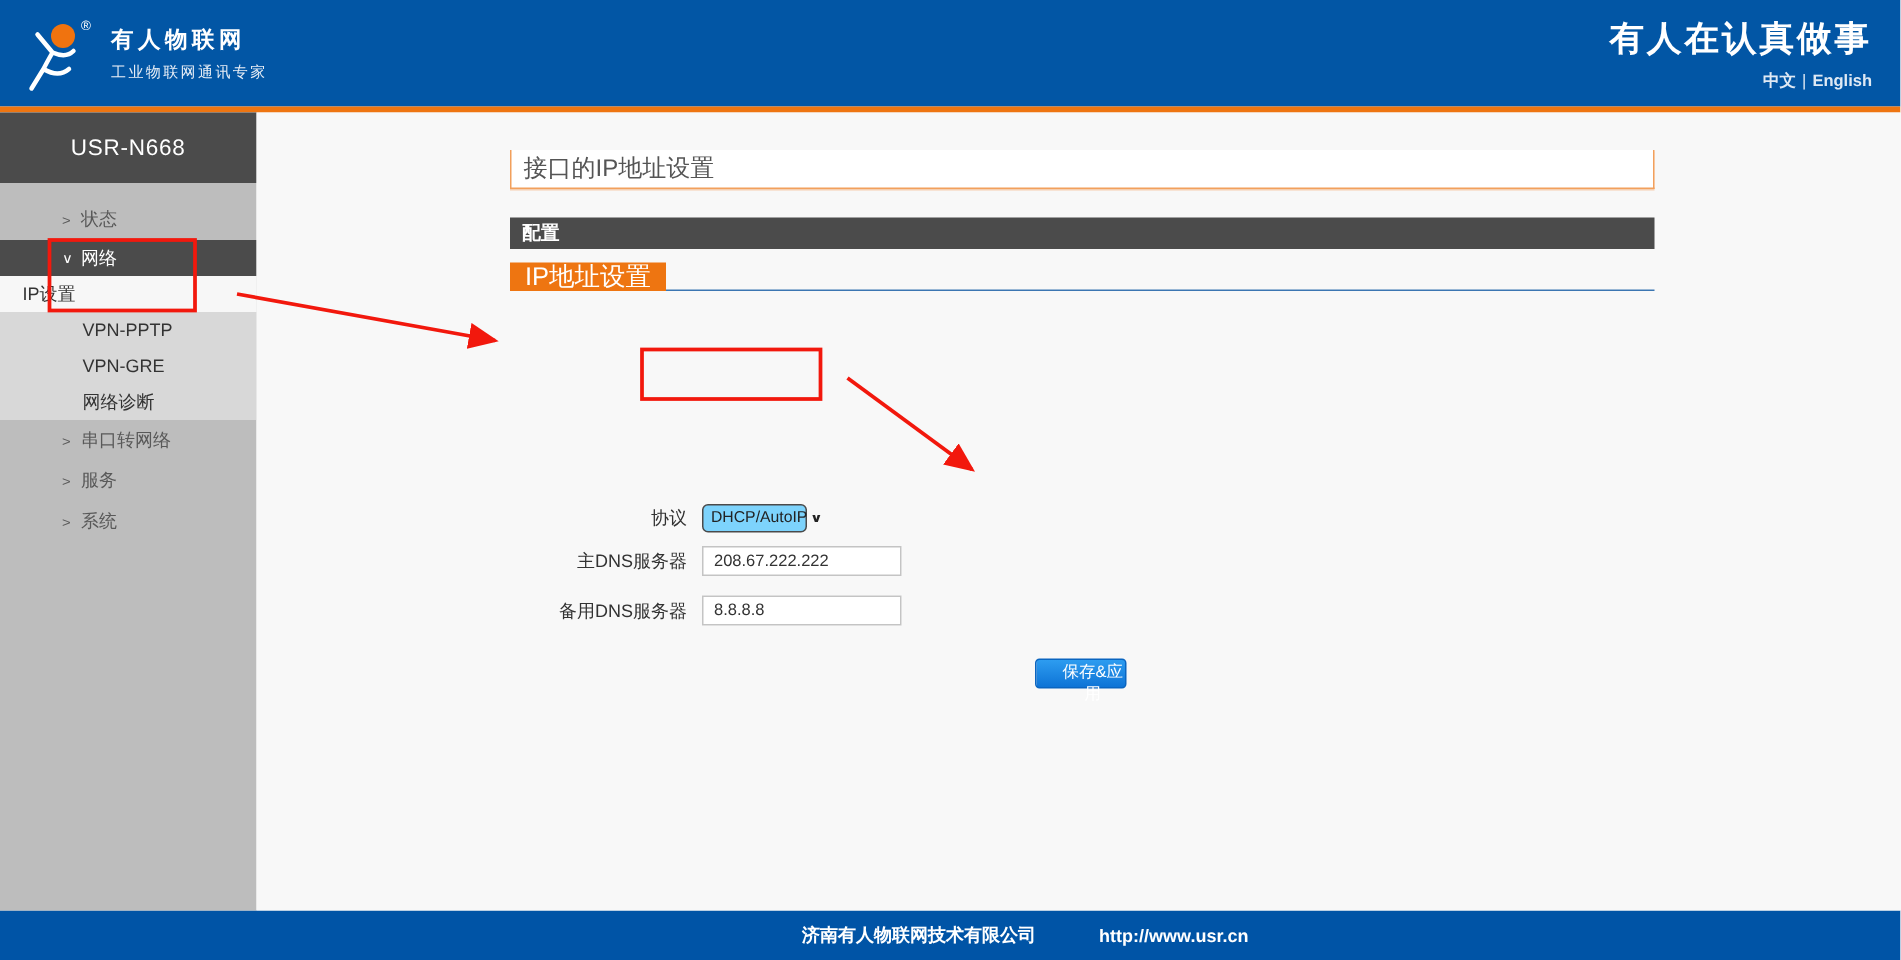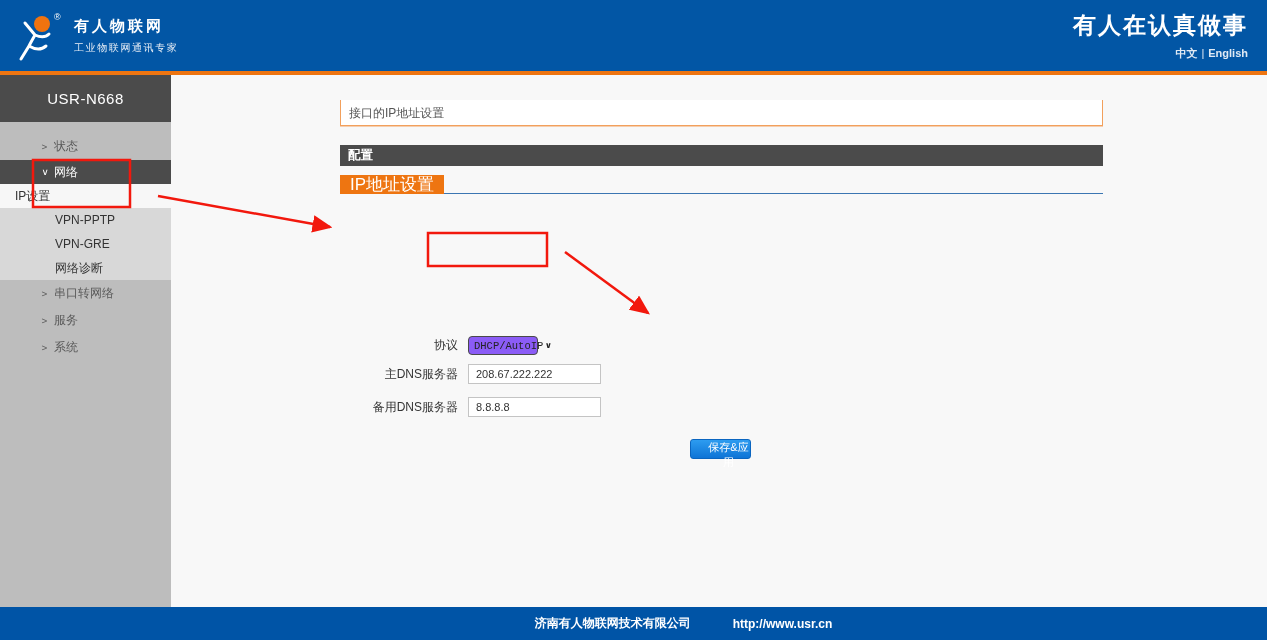--- a/index.html
+++ b/index.html
@@ -33,32 +33,32 @@
   .nav-item.lvl2 { padding-left:55px; height:24px; background:#d8d8d8; color:#333; }
   .nav-item.expanded { background:#4b4b4b; color:#fff; height:24px; }
   .nav-item.sub-active { background:#f7f7f7; color:#333;padding-left:15px; }
   .nav-chevron { font-size:9px; width:12px; display:inline-block; transform:scaleX(1.1); }
 
   
   .main { flex:1; position:relative; background:#f8f8f8; }
   .content-col { position:absolute; left:169px; top:25px; width:763px; }
 
   .panel-title { height:21px; line-height:21px; background:#ee7511; color:#fff; font-size:13px; font-weight:bold; padding-left:8px; }
-  .panel-body { height:26px; line-height:26px; background:#fff; border:1px solid #f2a05c; border-top:none; font-size:12px; color:#555; padding-left:8px; box-shadow:0 1px 0 rgba(240,130,40,.35); }
+  .panel-body { height:26px; line-height:26px; background:#fff; border:1px solid #f2a05c; border-top:none; font-size:16px; color:#555; padding-left:8px; box-shadow:0 1px 0 rgba(240,130,40,.35); }
 
   .section-bar { margin-top:19px; height:21px; line-height:21px; background:#4b4b4b; color:#fff; font-size:12.5px; font-weight:bold; padding-left:8px; }
 
   .tab-row { margin-top:9px; border-bottom:1.5px solid #3b76b2; height:19px; }
   .tab-active { display:inline-block; height:19px; line-height:19px; background:#ee7511; color:#fff; font-size:17px; padding:0 10px; cursor:pointer; }
 
   .form-area { position:relative; height:300px; }
   .form-row { position:absolute; left:0; display:flex; align-items:center; height:20px; }
   .form-label { width:118px; text-align:right; font-size:12px; color:#333; padding-right:0; }
   .form-control-wrap { margin-left:10px; }
-  .select-box { display:inline-flex; align-items:center; justify-content:space-between; width:70px; height:19px; border:1.6px solid #4a4a4a; border-radius:4px; background:#8b5cf6; font-size:10.5px; color:#222; padding:0 4px 0 5px; cursor:pointer;font-family:Liberation Mono, monospace; }
+  .select-box { display:inline-flex; align-items:center; justify-content:space-between; width:70px; height:19px; border:1.6px solid #4a4a4a; border-radius:4px; background:#7dd3fc; font-size:10.5px; color:#222; padding:0 4px 0 5px; cursor:pointer; }
   .select-chevron { font-size:8px; font-weight:bold; color:#222; transform:scaleX(1.3); margin-left:3px; }
   .text-input { width:133px; height:20px; border:1px solid #c4c4c4; background:#fff; font-size:11px; color:#333; padding:0 7px; font-family:"Liberation Sans","DejaVu Sans",sans-serif; }
   .save-btn { position:absolute; left:350px; top:245px; width:61px; height:20px; border:1px solid #0a65c0; border-radius:3px; background:linear-gradient(#2d9cf0,#0e74d6); color:#fff; font-size:11px; cursor:pointer; font-family:"Liberation Sans","DejaVu Sans",sans-serif;padding-left:16px; }
 
   
   .footer { height:33px; background:#0054a6; display:flex; align-items:center; justify-content:center; gap:42px; color:#fff; font-size:12px; font-weight:bold; padding-left:100px; }
   .footer a { color:#fff; text-decoration:none; cursor:pointer; }
 
   
   .annotation-overlay { position:absolute; left:0; top:0; width:1267px; height:640px; pointer-events:none; z-index:50; }

